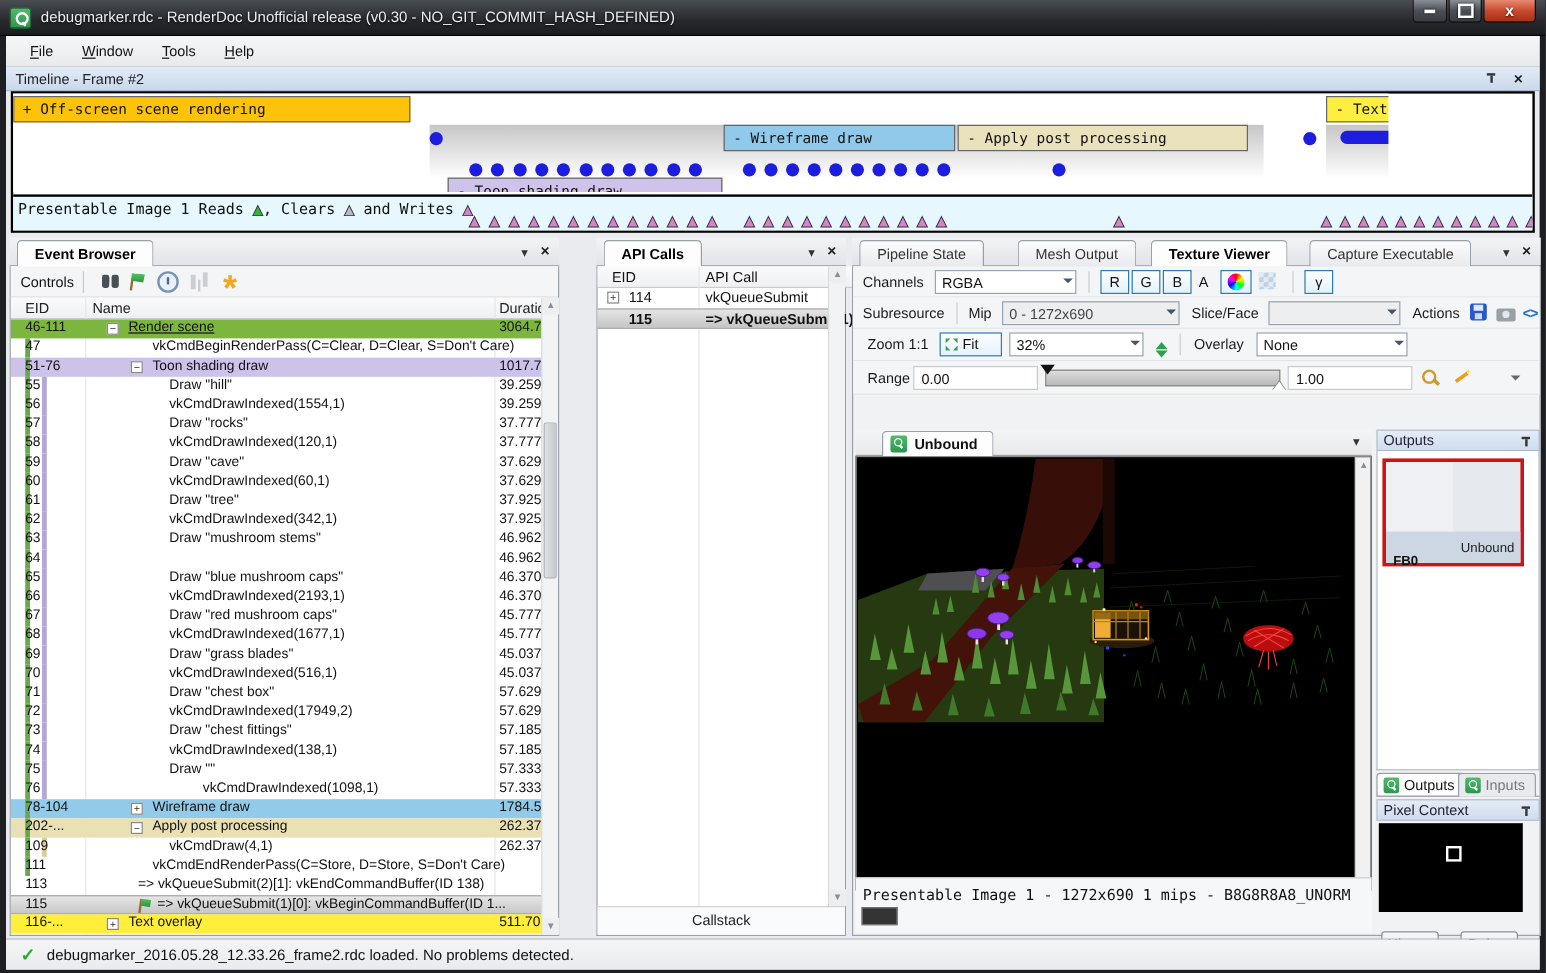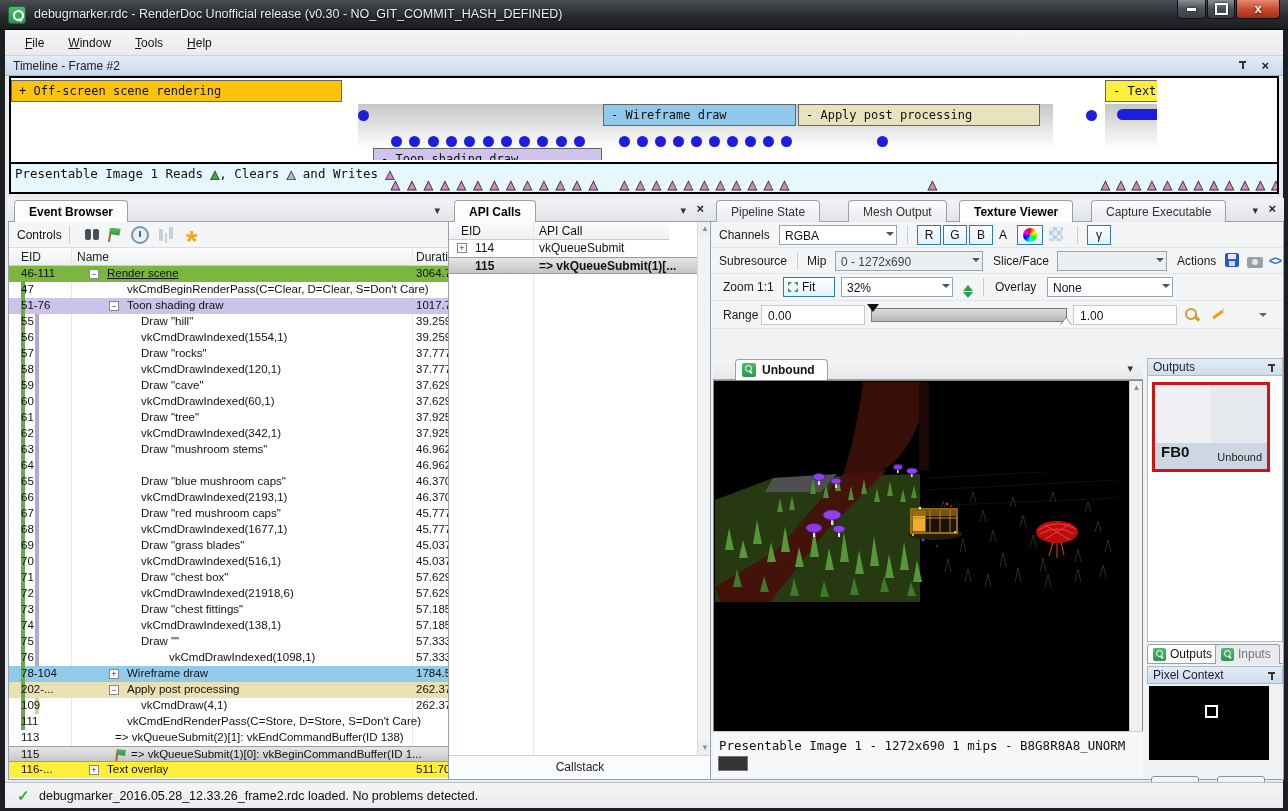--- a/index.html
+++ b/index.html
@@ -96,21 +96,21 @@
          font-size:9px; line-height:8px; text-align:center; color:#333; }
   .rowflag { position:absolute; top:1px; width:14px; height:14px; }
   .rowflag::before { content:""; position:absolute; left:3px; top:1px; width:2px; height:12px; background:#9a6a34; transform:rotate(8deg); }
   .rowflag::after { content:""; position:absolute; left:4px; top:1px; width:9px; height:7px; background:linear-gradient(#54c05e,#2f9040); clip-path:polygon(0 0,100% 15%,88% 100%,0 80%); }
 
   .vscroll { position:absolute; right:0; top:26px; bottom:0; width:14px; background:#f2f3f5; border-left:1px solid #d8dadd; }
   .vscroll .arr { position:absolute; left:0; width:14px; height:14px; color:#8a8f96; font-size:8px; text-align:center; line-height:14px; background:#eceef0; }
   .vscroll .thumb { position:absolute; left:1px; width:11px; background:linear-gradient(90deg,#dfe1e4,#c6c9cd); border:1px solid #aeb2b7; border-radius:2px; }
 
   
-  #apicalls { left:448px; width:264px;padding-left:29px; }
+  #apicalls { left:497px; width:208px;padding-left:29px; }
   .apihead { position:absolute; left:0; top:0; width:220px; height:18px; background:linear-gradient(#fbfbfc,#eef0f2); border-bottom:1px solid #c9ccd0; }
   .apihead span { position:absolute; top:2px; }
   .aprow { position:relative; height:17px; font-size:12px; white-space:nowrap; }
   .aprow .eid { position:absolute; left:26px; top:1px; }
   .aprow .call { position:absolute; left:90px; top:1px; }
   .aprow.sel { background:linear-gradient(#e6e6e6,#c4c4c4); border-top:1px solid #9c9c9c; border-bottom:1px solid #9c9c9c; font-weight:bold; }
   .callstackbar { position:absolute; left:0; right:0; bottom:0; height:24px; border-top:1px solid #cfd2d6; background:#fafbfc;
                   text-align:center; line-height:22px; color:#222; }
 
   
@@ -173,21 +173,21 @@
   
   .sidebar { position:absolute; left:436px; top:136px; width:136px; bottom:2px; }
   .shdr { position:absolute; left:0; right:0; height:18px; background:linear-gradient(#e4ecf7,#cfdcee);
           border:1px solid #aeb9c8; font-size:12px; color:#223; padding:1px 0 0 5px; }
   .pin { position:absolute; right:6px; top:4px; width:9px; height:10px; }
   .pin::before { content:""; position:absolute; left:1px; top:1px; width:7px; height:2px; background:#333; }
   .pin::after { content:""; position:absolute; left:4px; top:3px; width:1.5px; height:6px; background:#333; }
   .outlist { position:absolute; left:0; right:0; top:18px; height:266px; background:#fff; border:1px solid #aeb9c8; border-top:none; }
   .thumb { position:absolute; left:4px; top:6px; width:118px; height:90px; border:3px solid #cc1616; background:linear-gradient(90deg,#eef0f4 50%,#e6e9ee 50%); }
   .thumbstrip { position:absolute; left:0; right:0; bottom:0; height:26px; background:#ccd7e3; }
-  .thumbstrip .fb { position:absolute; left:6px; top:0; font-size:15px; font-weight:bold; }
+  .thumbstrip .fb { position:absolute; left:6px; top:19px; font-size:11px; font-weight:bold; }
   .thumbstrip .st { position:absolute; right:5px; top:8px; font-size:11px; color:#222; }
   .minitabs { position:absolute; left:0; right:0; top:286px; height:20px; border-bottom:1px solid #9aa0a8; }
   .mtab { position:absolute; top:0; height:20px; padding:2px 8px 0 22px; font-size:12px; border:1px solid #9aa0a8; border-radius:3px 3px 0 0; background:#fdfdfe; }
   .mtab .gmag { width:13px; height:13px; top:3px; left:5px; }
   .mtab.inactive { color:#777; background:#e8eaee; border-bottom:none; }
   .pcbox { position:absolute; left:2px; top:328px; width:120px; height:74px; background:#000; }
   .pcsq { position:absolute; left:56px; top:19px; width:13px; height:13px; border:2px solid #fff; }
   .btn { position:absolute; height:22px; border:1px solid #8a9097; border-radius:3px; background:linear-gradient(#f7f8f9,#dfe2e6);
          font-size:12px; text-align:center; padding-top:3px; }
 
@@ -508,21 +508,21 @@
             <span style="position: absolute; inset: 0px 40px 0px 62px;">
               <span class="lbl" style="left: 70px;">Draw "chest box"</span>
             </span>
             <span class="dur">57.62963</span>
           </div>
           <div class="erow">
             <span class="gd g" style="left: 12px;"></span>
             <span class="gd p" style="left: 26px;"></span>
             <span class="eid">72</span>
             <span style="position: absolute; inset: 0px 40px 0px 62px;">
-              <span class="lbl" style="left: 70px;">vkCmdDrawIndexed(21918,6)</span>
+              <span class="lbl" style="left: 70px;">vkCmdDrawIndexed(17949,2)</span>
             </span>
             <span class="dur">57.62963</span>
           </div>
           <div class="erow">
             <span class="gd g" style="left: 12px;"></span>
             <span class="gd p" style="left: 26px;"></span>
             <span class="eid">73</span>
             <span style="position: absolute; inset: 0px 40px 0px 62px;">
               <span class="lbl" style="left: 70px;">Draw "chest fittings"</span>
             </span>

